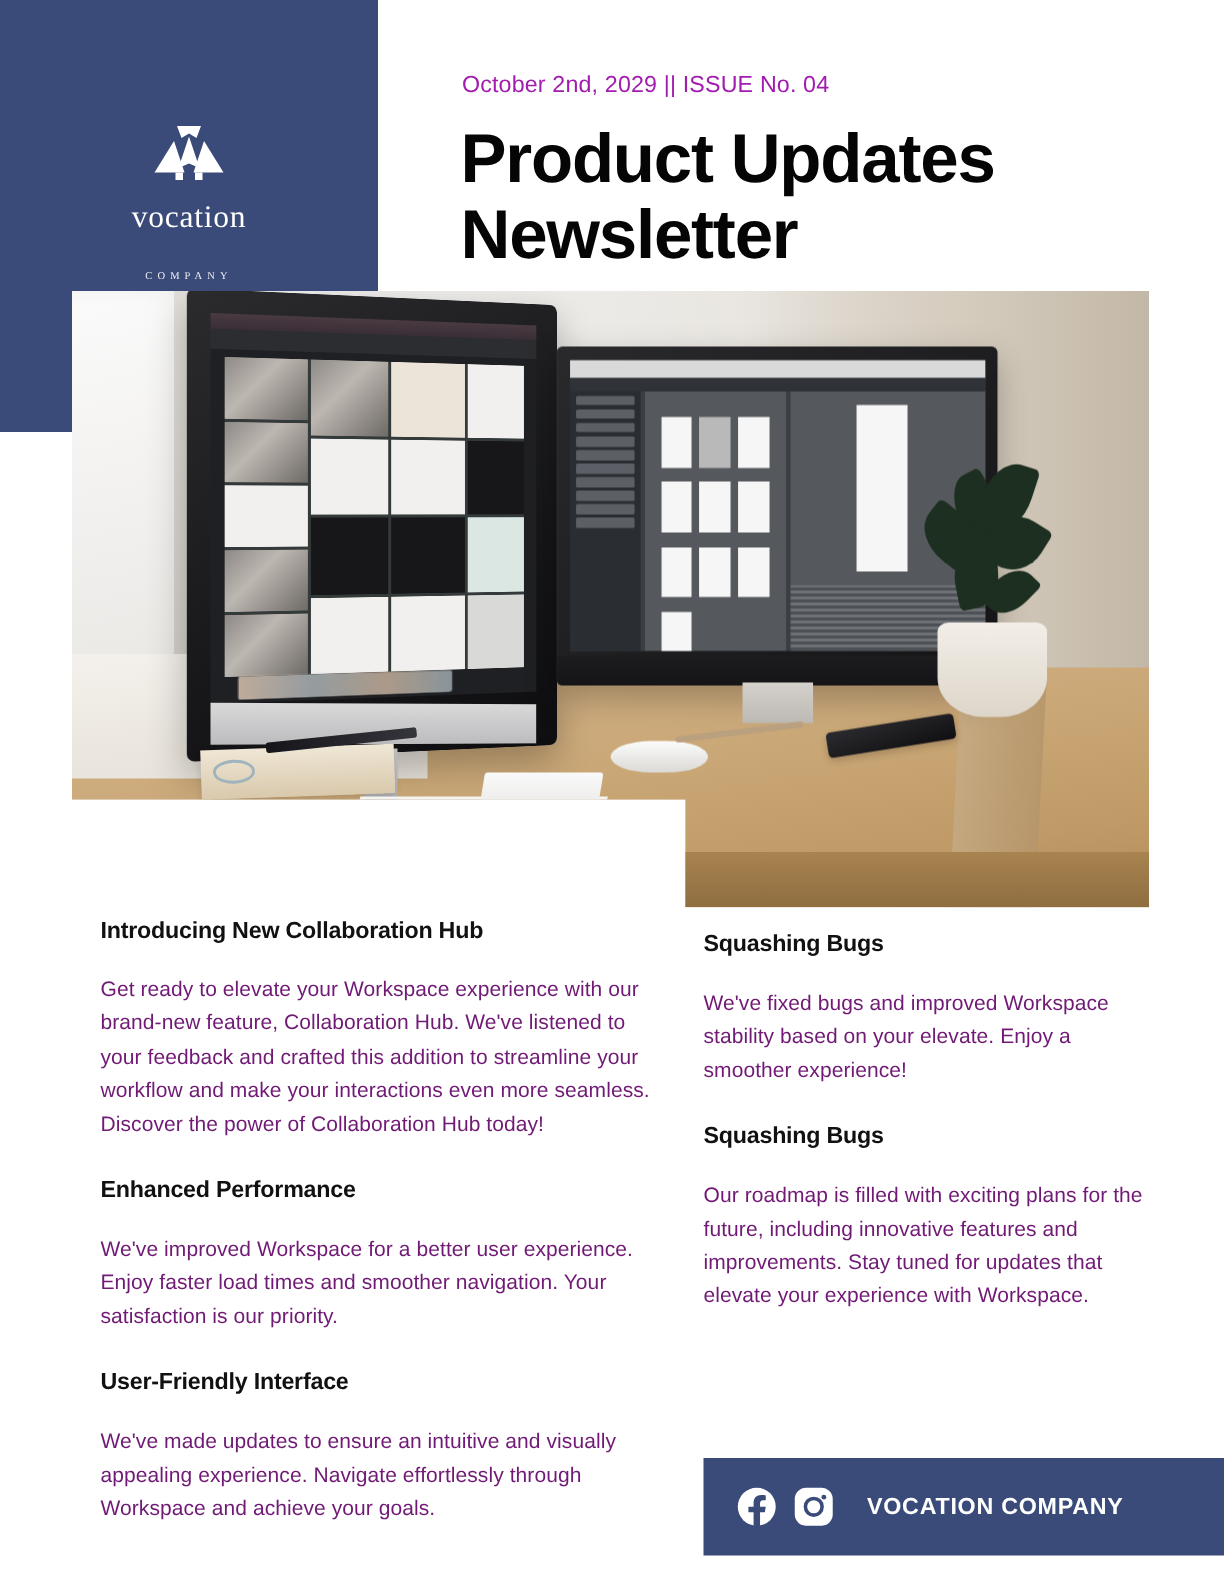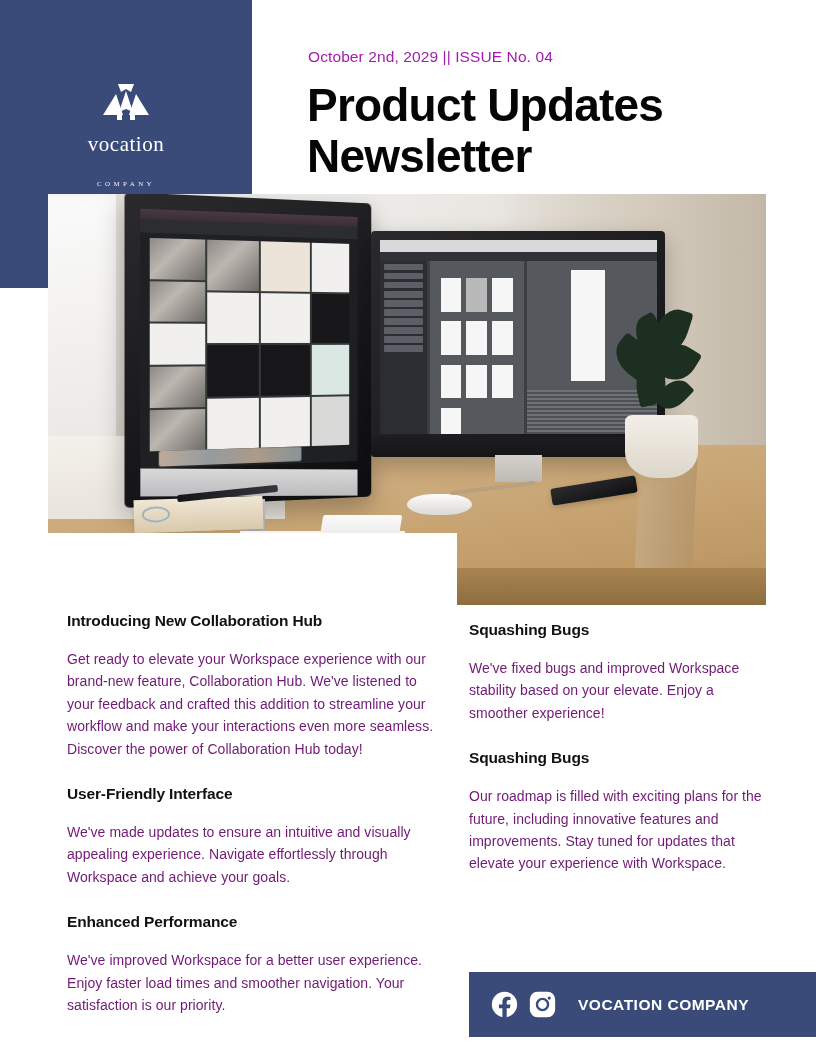--- a/index.html
+++ b/index.html
@@ -448,26 +448,26 @@
       <div class="obj paper"></div>
     </div>
   </div>
 
   <div class="col-left">
     <div class="block">
       <div class="sec-head">Introducing New Collaboration Hub</div>
       <p class="sec-body">Get ready to elevate your Workspace experience with our brand-new feature, Collaboration Hub. We've listened to your feedback and crafted this addition to streamline your workflow and make your interactions even more seamless. Discover the power of Collaboration Hub today!</p>
     </div>
     <div class="block">
+      <div class="sec-head">Enhanced Performance</div>
+      <p class="sec-body">We've improved Workspace for a better user experience. Enjoy faster load times and smoother navigation. Your satisfaction is our priority.</p>
+    </div>
+    <div class="block">
       <div class="sec-head">User-Friendly Interface</div>
       <p class="sec-body">We've made updates to ensure an intuitive and visually appealing experience. Navigate effortlessly through Workspace and achieve your goals.</p>
-    </div>
-    <div class="block">
-      <div class="sec-head">Enhanced Performance</div>
-      <p class="sec-body">We've improved Workspace for a better user experience. Enjoy faster load times and smoother navigation. Your satisfaction is our priority.</p>
     </div>
   </div>
 
   <div class="col-right">
     <div class="block">
       <div class="sec-head">Squashing Bugs</div>
       <p class="sec-body">We've fixed bugs and improved Workspace stability based on your elevate. Enjoy a smoother experience!</p>
     </div>
     <div class="block">
       <div class="sec-head">Squashing Bugs</div>

